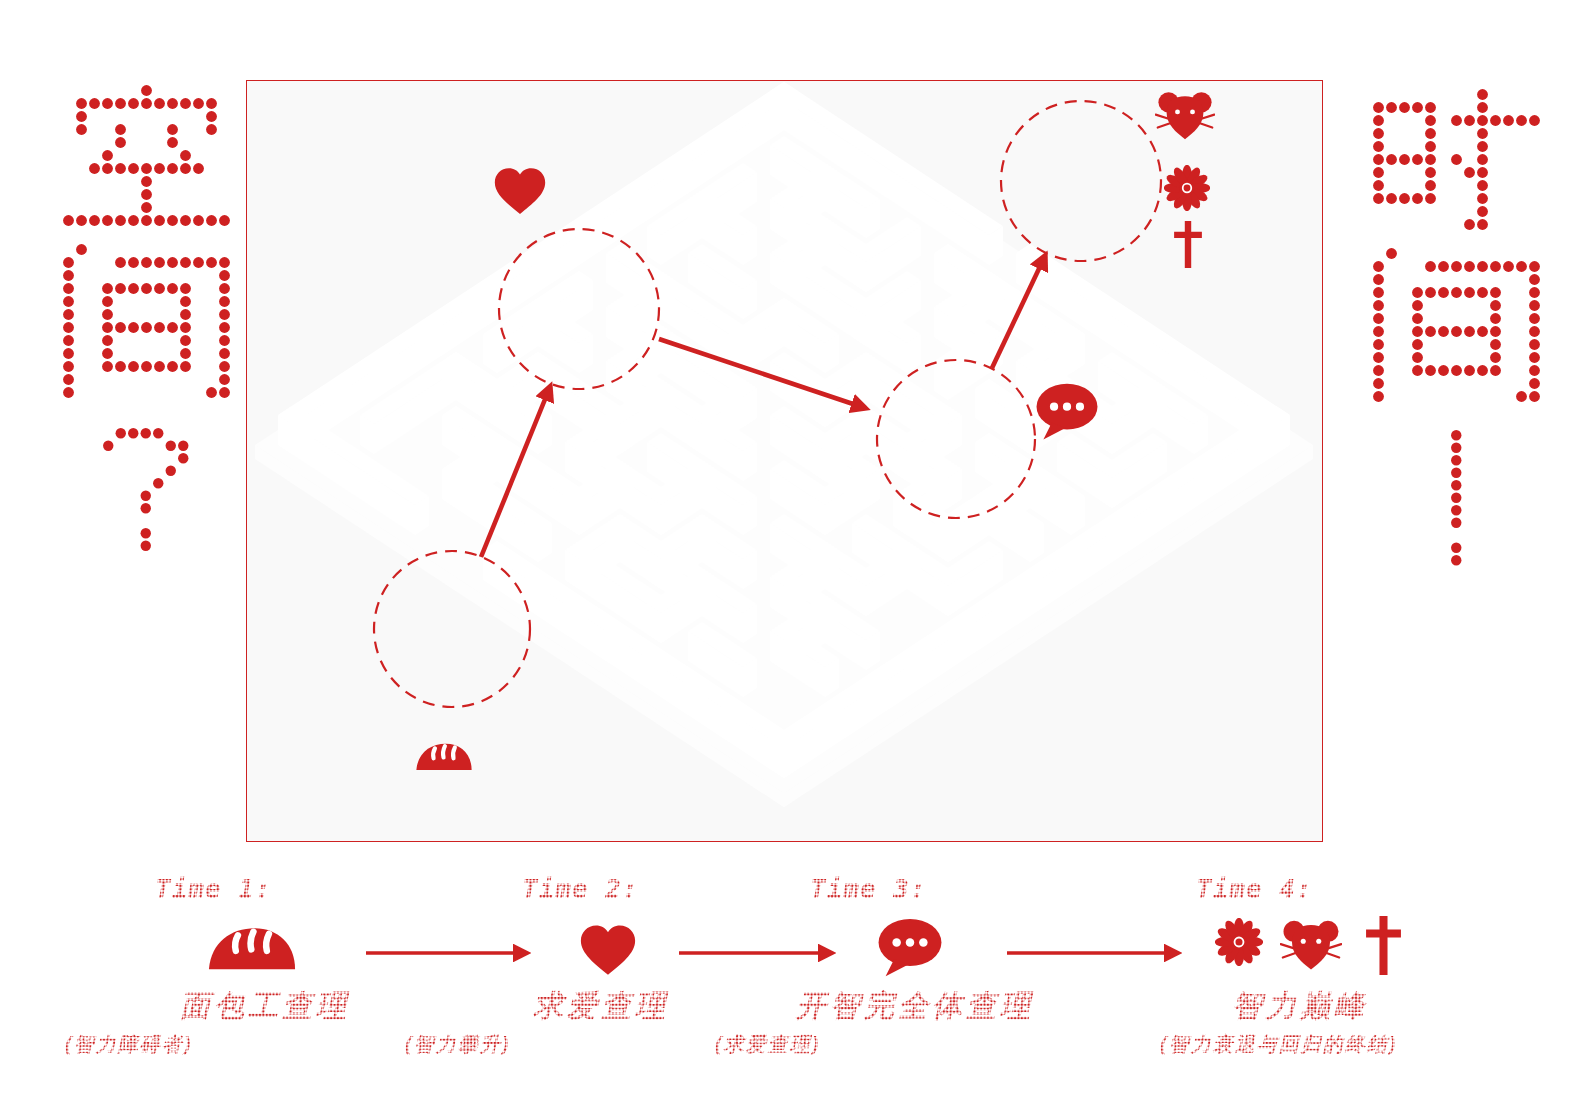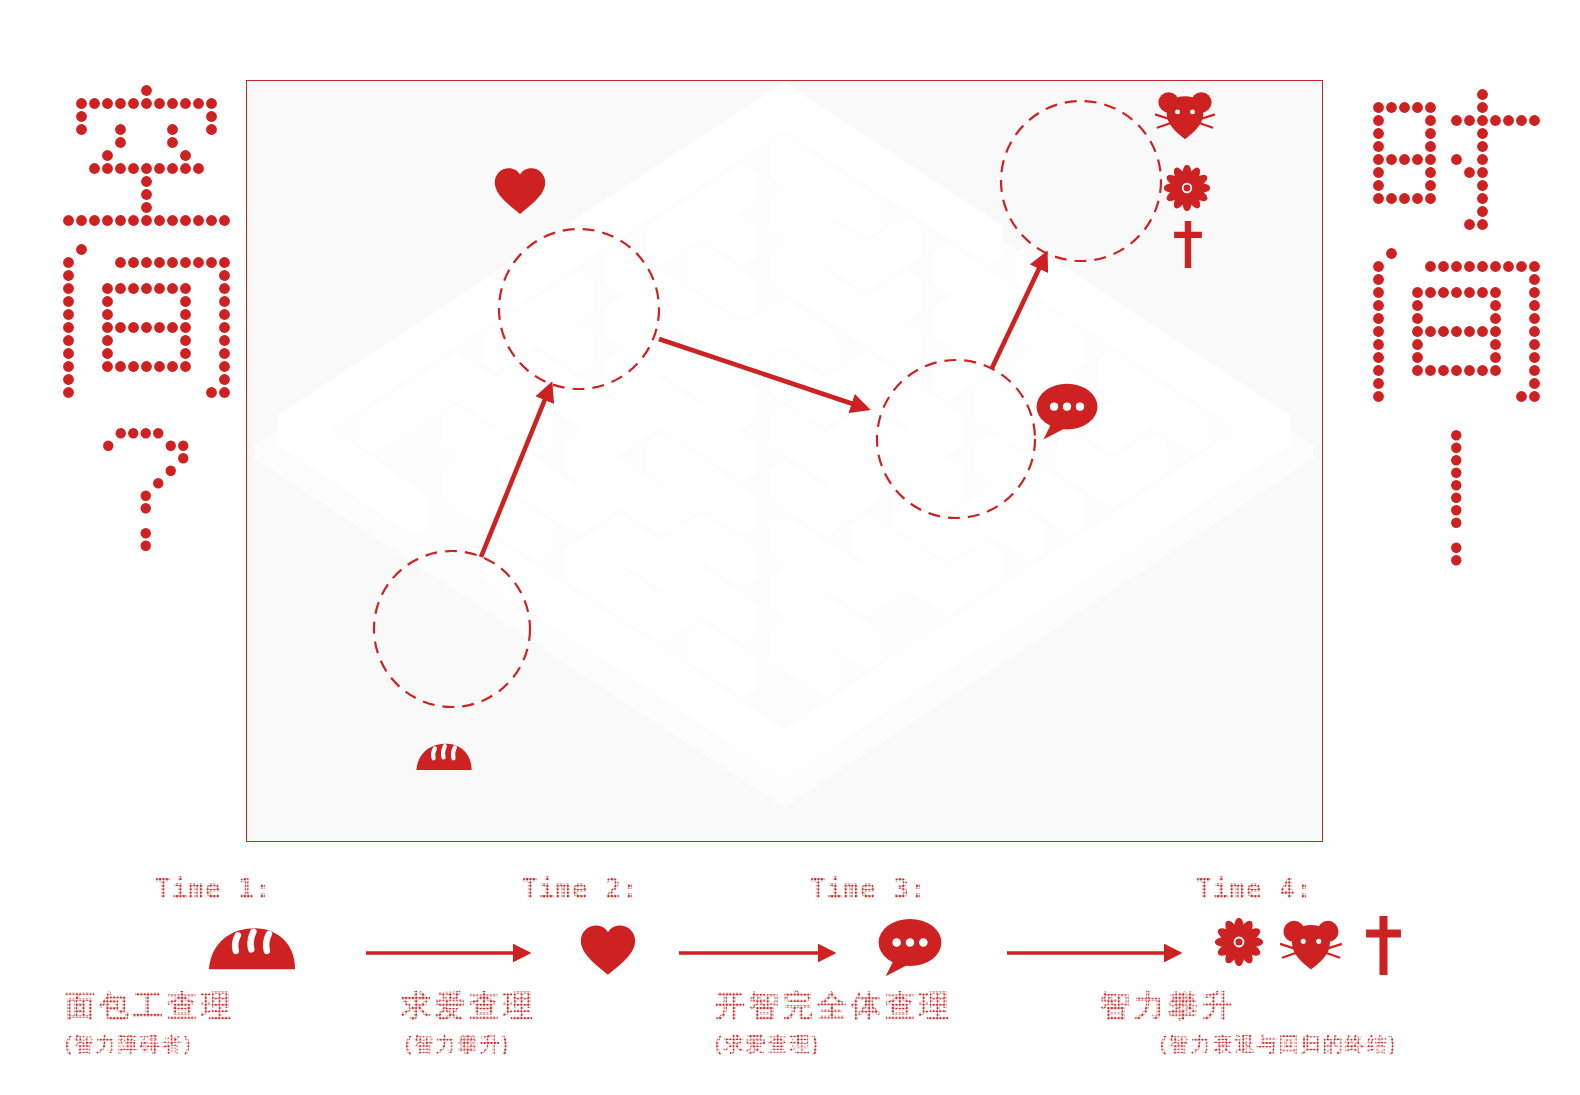--- a/index.html
+++ b/index.html
@@ -1,40 +1,40 @@
 <!DOCTYPE html>
 <html><head>
 <meta charset="utf-8">
 <style>
   html,body{margin:0;padding:0;}
   body{
     width:1580px;height:1095px;position:relative;background:#ffffff;
     font-family:"Liberation Sans",sans-serif;overflow:hidden;
   }
-  .page{position:absolute;inset:0;}
+  .page{position:absolute;inset:0;font-style:italic;}
   
   .side-title{position:absolute;display:flex;flex-direction:column;align-items:center;}
   .side-title.left{left:58px;top:84px;width:176px;gap:16px;}
   .side-title.right{left:1368px;top:88px;width:176px;gap:16px;}
   .dotchar{line-height:0;}
   
   .maze-frame{
     position:absolute;left:246px;top:80px;width:1077px;height:762px;
     border:1.5px solid #ce2121;background:#f9f9f9;box-sizing:border-box;
   }
   #maze-holder{position:absolute;left:0;top:0;width:100%;height:100%;}
   .icon{position:absolute;line-height:0;display:block;}
   .icon svg{width:100%;height:100%;display:block;}
   
   .tl-time{
     position:absolute;top:874px;font-family:"DejaVu Sans Mono","Liberation Mono",monospace;
     font-size:26px;font-weight:bold;color:#ce2121;letter-spacing:1px;white-space:nowrap;
   }
   .tl-title{
-    position:absolute;top:986px;width:400px;text-align:left;font-size:30px;
+    position:absolute;top:986px;width:400px;text-align:center;font-size:30px;
     font-weight:bold;color:#ce2121;letter-spacing:4px;white-space:nowrap;
   }
   .tl-sub{
     position:absolute;top:1031px;width:400px;text-align:left;font-size:20px;
     font-weight:bold;color:#ce2121;letter-spacing:2px;white-space:nowrap;
   }
   .arrow-line{position:absolute;top:944px;height:18px;}
   .arrow-line svg{display:block;}
   
   @supports (-webkit-background-clip: text) {
@@ -727,21 +727,21 @@
               <path d="M0,0 L10,5 L0,10 Z" fill="#ce2121"></path>
             </marker>
           </defs>
     <line x1="1" y1="9" x2="172" y2="9" stroke="#ce2121" stroke-width="3.4" marker-end="url(#tah2)"></line>
         </svg>
       </span>
 
     <div class="tl-title dotty" style="left:65px">面包工查理</div>
     <div class="tl-title dotty" style="left:401px">求爱查理</div>
     <div class="tl-title dotty" style="left:715px">开智完全体查理</div>
-    <div class="tl-title dotty" style="left:1100px">智力攀升</div>
+    <div class="tl-title dotty" style="left:1100px">智力巅峰</div>
 
     <div class="tl-sub dotty" style="left:65px">(智力障碍者)</div>
     <div class="tl-sub dotty" style="left:405px">(智力攀升)</div>
     <div class="tl-sub dotty" style="left:715px">(求爱查理)</div>
     <div class="tl-sub dotty" style="left:1160px">(智力衰退与回归的终结)</div>
   </div>
 
 </div>
 
 </body></html>

